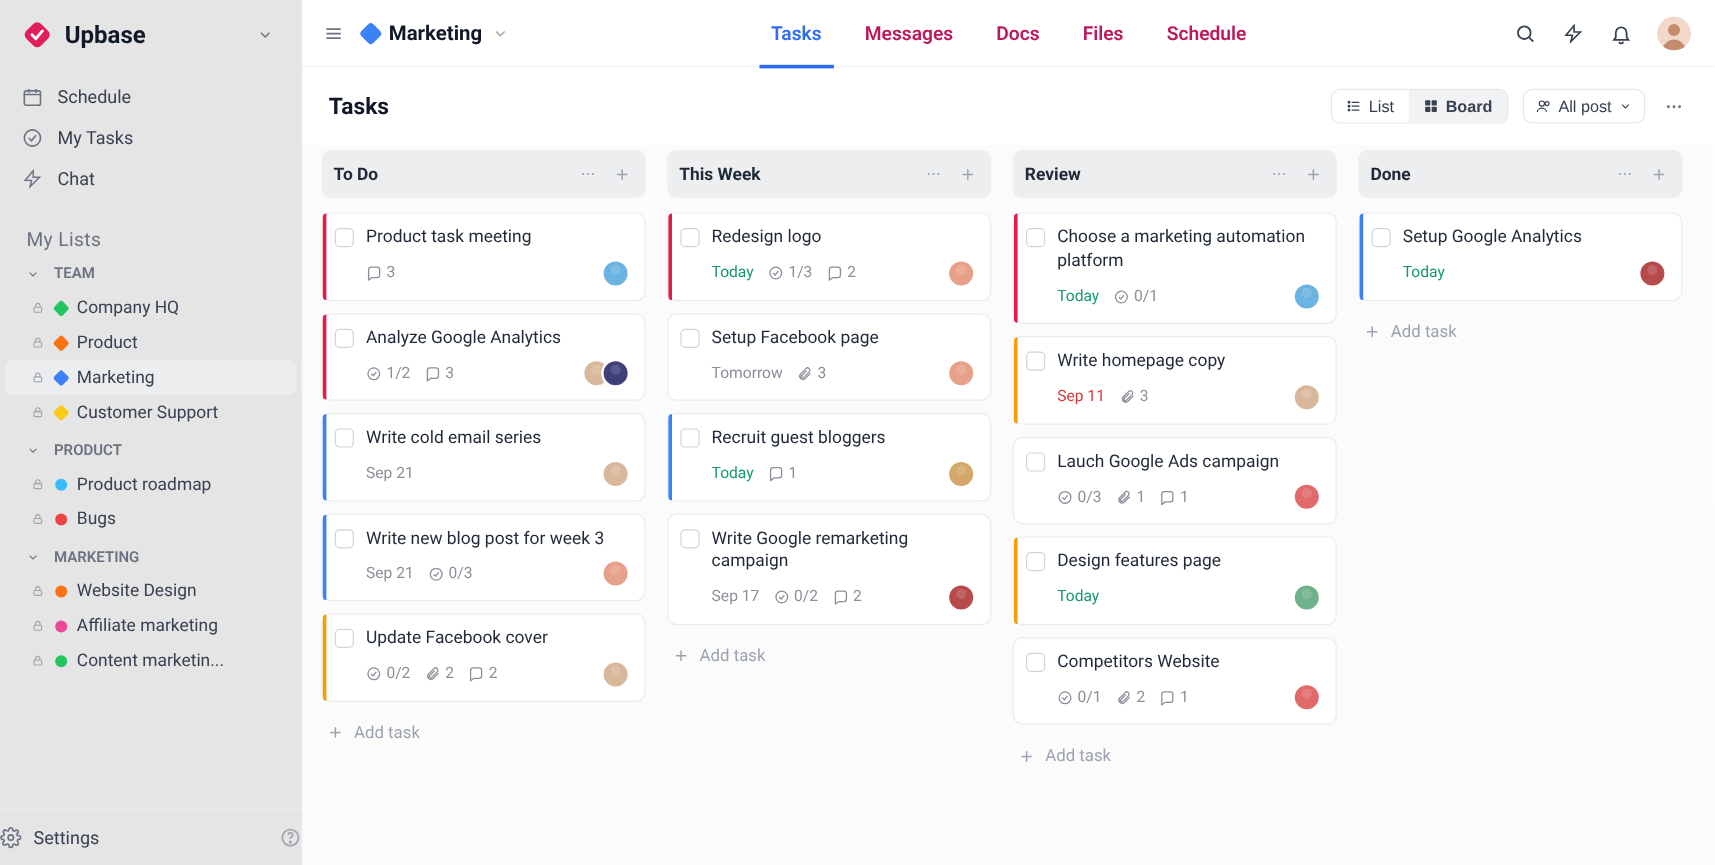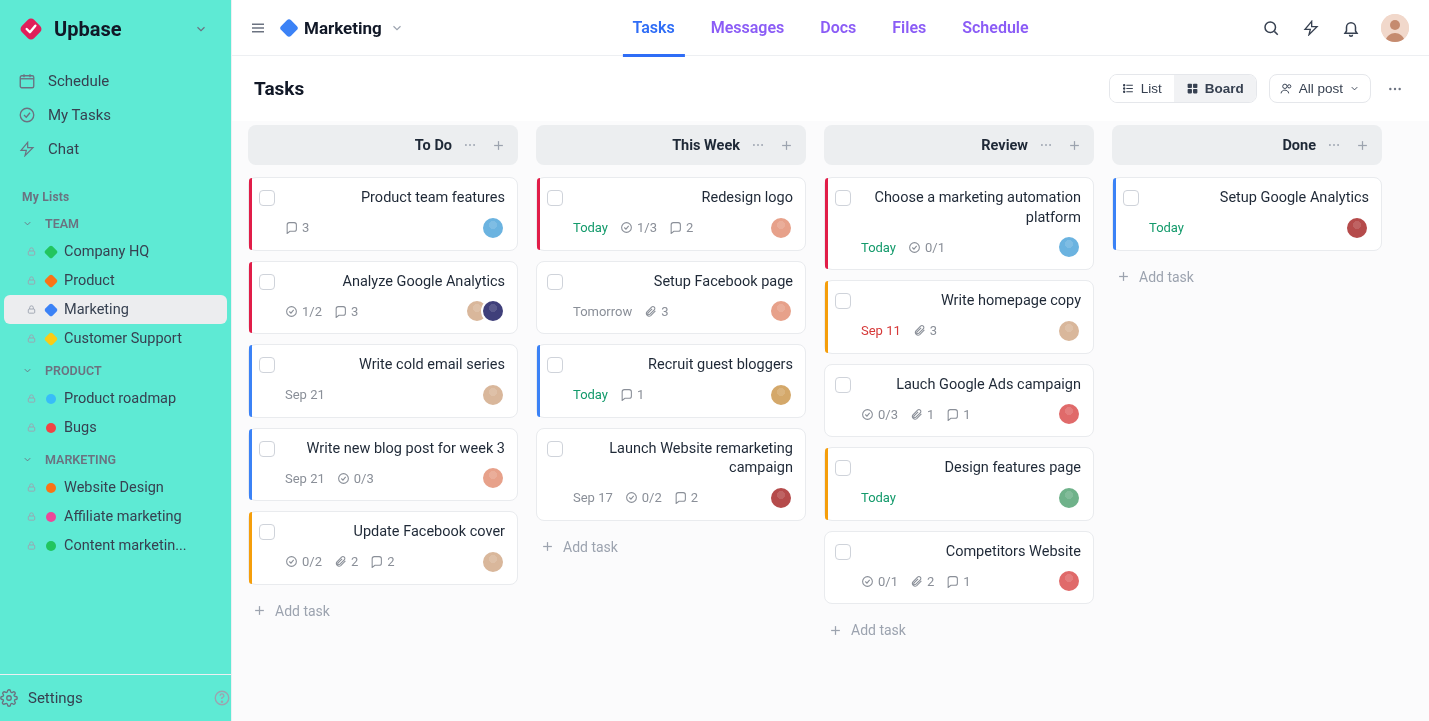--- a/index.html
+++ b/index.html
@@ -9,22 +9,22 @@
     color: #1f2937;
     background: #ffffff;
     width: 1429px;
     height: 721px;
     overflow: hidden;
     display: flex;
   }
 
   
   .sidebar {
-    width: 232px;
-    background: #5eead4;
+    width: 252px;
+    background: #e5e5e5;
     border-right: 1px solid #edeff2;
     display: flex;
     flex-direction: column;
     height: 100%;
   }
   .sidebar-header {
     display: flex;
     align-items: center;
     padding: 16px 18px 18px 18px;
   }
@@ -61,22 +61,22 @@
   }
   .side-nav-item .icon {
     width: 18px; height: 18px; display:flex; align-items:center; justify-content:center;
     color: #6b7280;
   }
 
   .side-section {
     padding: 4px 4px 6px 4px;
   }
   .side-section-title {
-    font-size: 12px;
-    font-weight: 700;
+    font-size: 16px;
+    font-weight: 400;
     color: #6b7280;
     letter-spacing: 0.02em;
     padding: 10px 14px 4px 18px;
   }
   .side-group {
     padding: 2px 0;
   }
   .side-group-header {
     display: flex;
     align-items: center;
@@ -160,21 +160,21 @@
     left: 50%;
     transform: translateX(-50%);
     display: flex;
     gap: 28px;
     height: 56px;
     align-items: center;
   }
   .tab-item {
     font-size: 16px;
     font-weight: 600;
-    color: #8b5cf6;
+    color: #be185d;
     padding: 0 4px;
     height: 100%;
     display:flex; align-items:center;
     cursor: pointer;
     position: relative;
   }
   .tab-item.active { color: #2f6df6; }
   .tab-item.active::after {
     content: "";
     position: absolute;
@@ -253,21 +253,20 @@
   .board-wrap {
     flex: 1;
     overflow: auto;
     background: #fbfbfc;
     padding: 4px 16px 16px 16px;
   }
   .board {
     display: flex;
     gap: 18px;
     align-items: flex-start;
-    text-align: right;
   }
   .sectioncol {
     width: 270px;
     flex: 0 0 auto;
   }
   .section-head {
     background: #eceef0;
     border-radius: 8px;
     padding: 10px 10px;
     display: flex;
@@ -663,21 +662,21 @@
                   <line x1="12" y1="5" x2="12" y2="19"></line>
                   <line x1="5" y1="12" x2="19" y2="12"></line>
                 </svg>
               </span>
             </span>
           </div>
           <div class="card">
             <div class="stripe" style="background: rgb(225, 29, 72);"></div>
             <div class="card-check"></div>
             <div class="card-body">
-              <div class="card-title">Product team features</div>
+              <div class="card-title">Product task meeting</div>
               <div class="card-meta">
                 <span class="meta-chip">
                   <svg width="13" height="13" viewBox="0 0 24 24" fill="none" stroke="currentColor" stroke-width="2">
                     <path d="M21 15a4 4 0 01-4 4H9l-5 4V7a4 4 0 014-4h9a4 4 0 014 4z"></path>
                   </svg>
                   <span>3</span>
                 </span>
                 <span class="avatar-sm">
                   <span class="a" style="background: radial-gradient(circle at 50% 35%, rgba(255, 255, 255, 0.133) 0px, rgba(255, 255, 255, 0.133) 25%, transparent 26%), rgb(107, 179, 224);"></span>
                 </span>
@@ -862,21 +861,21 @@
                 </span>
                 <span class="avatar-sm">
                   <span class="a" style="background: radial-gradient(circle at 50% 35%, rgba(255, 255, 255, 0.133) 0px, rgba(255, 255, 255, 0.133) 25%, transparent 26%), rgb(212, 168, 106);"></span>
                 </span>
               </div>
             </div>
           </div>
           <div class="card">
             <div class="card-check"></div>
             <div class="card-body">
-              <div class="card-title">Launch Website remarketing campaign</div>
+              <div class="card-title">Write Google remarketing campaign</div>
               <div class="card-meta">
                 <span class="due">Sep 17</span>
                 <span class="meta-chip">
                   <svg width="13" height="13" viewBox="0 0 24 24" fill="none" stroke="currentColor" stroke-width="2">
                     <circle cx="12" cy="12" r="9"></circle>
                     <polyline points="8 12 11 15 16 9"></polyline>
                   </svg>
                   <span>0/2</span>
                 </span>
                 <span class="meta-chip">

